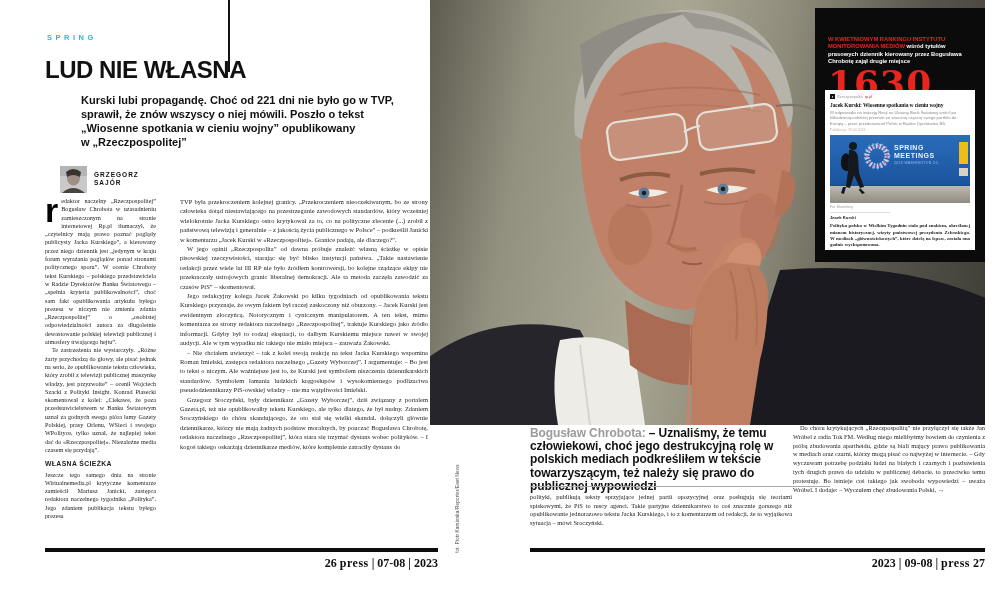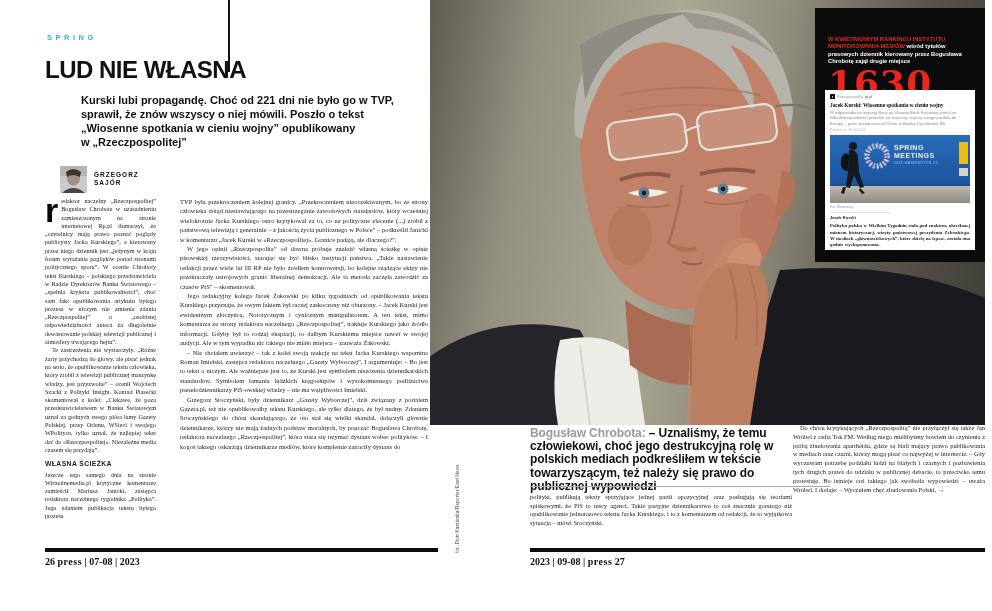--- a/index.html
+++ b/index.html
@@ -19,21 +19,21 @@
   .bodycol p { text-indent:7px; }
   .bodycol p.noindent { text-indent:0; }
   .col1 { left:45px; top:197px; width:111px; height:349px; }
   .widecol { left:180px; top:197px; width:248px; height:349px; font-size:6.5px; line-height:9.4px; }
   .dropcap { float:left; font-family:"Liberation Sans", sans-serif; font-weight:800; font-size:34px; line-height:26px; padding-right:3px; color:#000; }
   .subhead { font-family:"Liberation Sans", sans-serif; font-weight:bold; font-size:6.8px; letter-spacing:0.4px; margin:6px 0 2px 0; text-align:left; }
 
   .footer-bar { height:4px; background:#0d0d0d; }
   .footer-bar-left { left:45px; top:548px; width:393px; }
   .footer-bar-right { left:530px; top:548px; width:455px; }
-  .footer-text { font-family:"Liberation Serif", serif; font-size:10px; font-weight:bold; color:#111; text-align:left; }
+  .footer-text { font-family:"Liberation Serif", serif; font-size:12px; font-weight:bold; color:#111; text-align:right; }
   .footer-text-left { left:45px; top:556px; width:393px; }
   .footer-text-right { left:530px; top:556px; width:455px; }
   .press-logo { font-family:"Liberation Serif", serif; font-weight:900; letter-spacing:0.5px; }
 
   
   .photo { left:430px; top:0; width:555px; height:425px;
            background:linear-gradient(100deg,#5e5c50 0%,#92907f 18%,#aaa795 40%,#8f8c7b 58%,#55534a 80%,#3e3d35 100%); }
   .photo svg { display:block; }
   .photo-credit { left:455px; top:553px; transform:rotate(-90deg); transform-origin:0 0; font-size:4.6px; color:#444; letter-spacing:0.2px; white-space:nowrap; }
 

